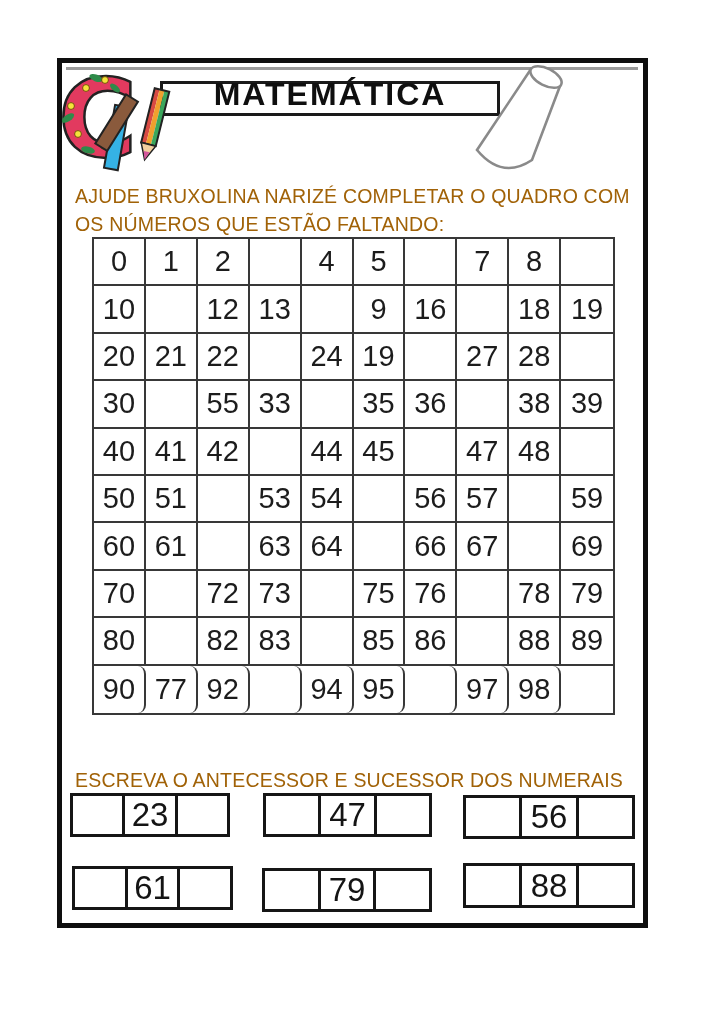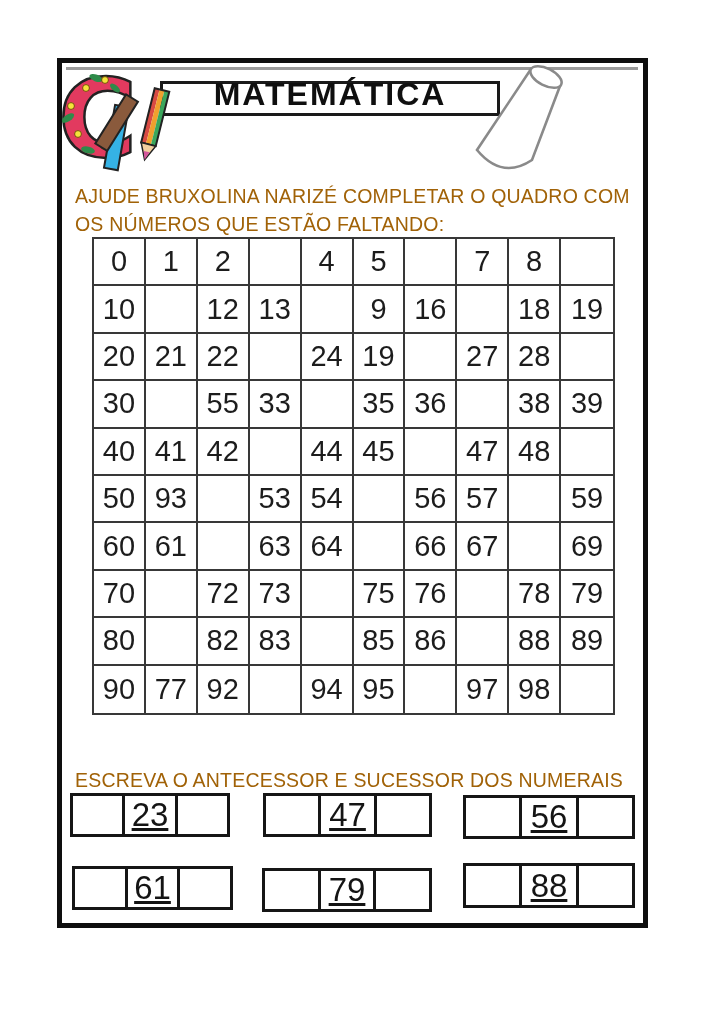--- a/index.html
+++ b/index.html
@@ -31,26 +31,26 @@
     position:absolute; left:92px; top:237px; width:523px; height:478px;
     border:2px solid #383838; box-sizing:border-box; background:#fff;
     display:grid; grid-template-columns:repeat(10,1fr); grid-template-rows:repeat(10,1fr);
   }
   .gcell {
     border-right:2px solid #383838; border-bottom:2px solid #383838;
     display:flex; align-items:center; justify-content:center;
     font-size:29px; color:#1c1c1c;
   }
   .gcell:nth-child(10n) { border-right:none; }
-  .gcell:nth-child(n+91) { border-bottom:none; }
+  .gcell:nth-child(n+91) { border-bottom:none;border-radius:8px; }
   .asbox {
     position:absolute; height:44px; border:3px solid #161616; box-sizing:border-box;
     display:flex; background:#fff;
   }
-  .ascell { flex:1 1 0; border-right:3px solid #161616;text-decoration:underline; }
+  .ascell { flex:1 1 0; border-right:3px solid #161616; }
   .ascell:last-child { border-right:none; }
   .asnum { display:flex; align-items:center; justify-content:center; font-size:33px; color:#141414; }
   .b1 { left:70px;  top:793px; width:160px; }
   .b2 { left:263px; top:793px; width:169px; }
   .b3 { left:463px; top:795px; width:172px; }
   .b4 { left:72px;  top:866px; width:161px; }
   .b5 { left:262px; top:868px; width:170px; }
   .b6 { left:463px; top:863px; width:172px; height:45px; }
 </style>
 </head>
@@ -151,21 +151,21 @@
     <div class="gcell">41</div>
     <div class="gcell">42</div>
     <div class="gcell"></div>
     <div class="gcell">44</div>
     <div class="gcell">45</div>
     <div class="gcell"></div>
     <div class="gcell">47</div>
     <div class="gcell">48</div>
     <div class="gcell"></div>
     <div class="gcell">50</div>
-    <div class="gcell">93</div>
+    <div class="gcell">51</div>
     <div class="gcell"></div>
     <div class="gcell">53</div>
     <div class="gcell">54</div>
     <div class="gcell"></div>
     <div class="gcell">56</div>
     <div class="gcell">57</div>
     <div class="gcell"></div>
     <div class="gcell">59</div>
     <div class="gcell">60</div>
     <div class="gcell">61</div>

